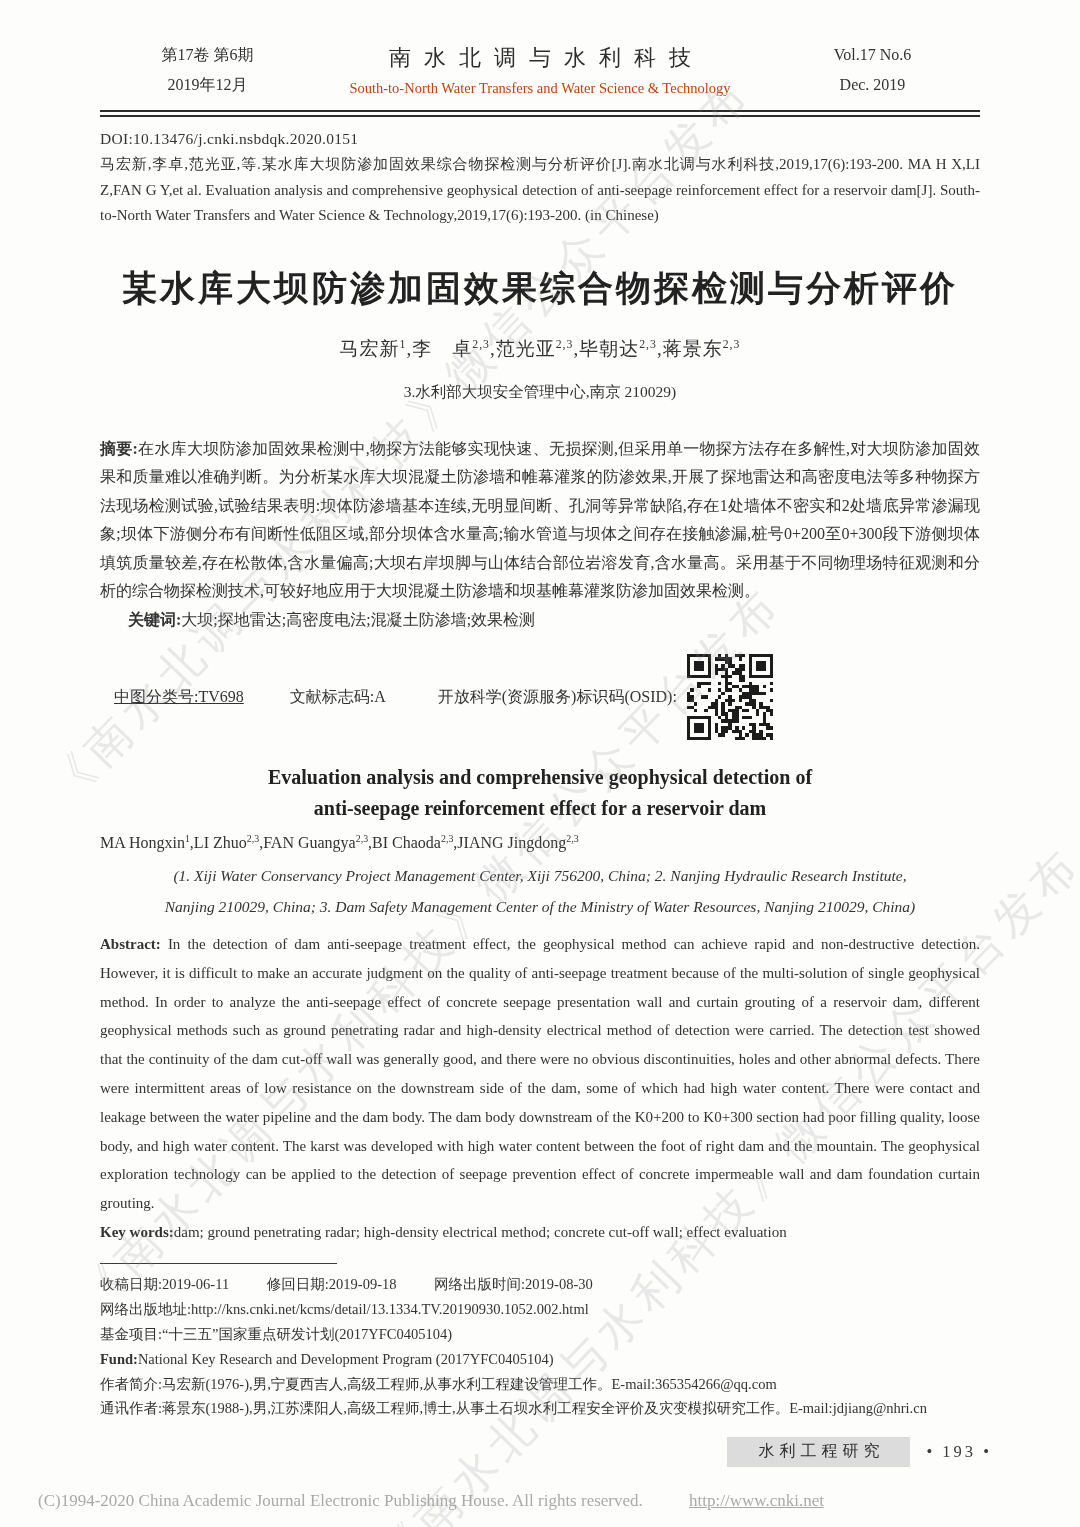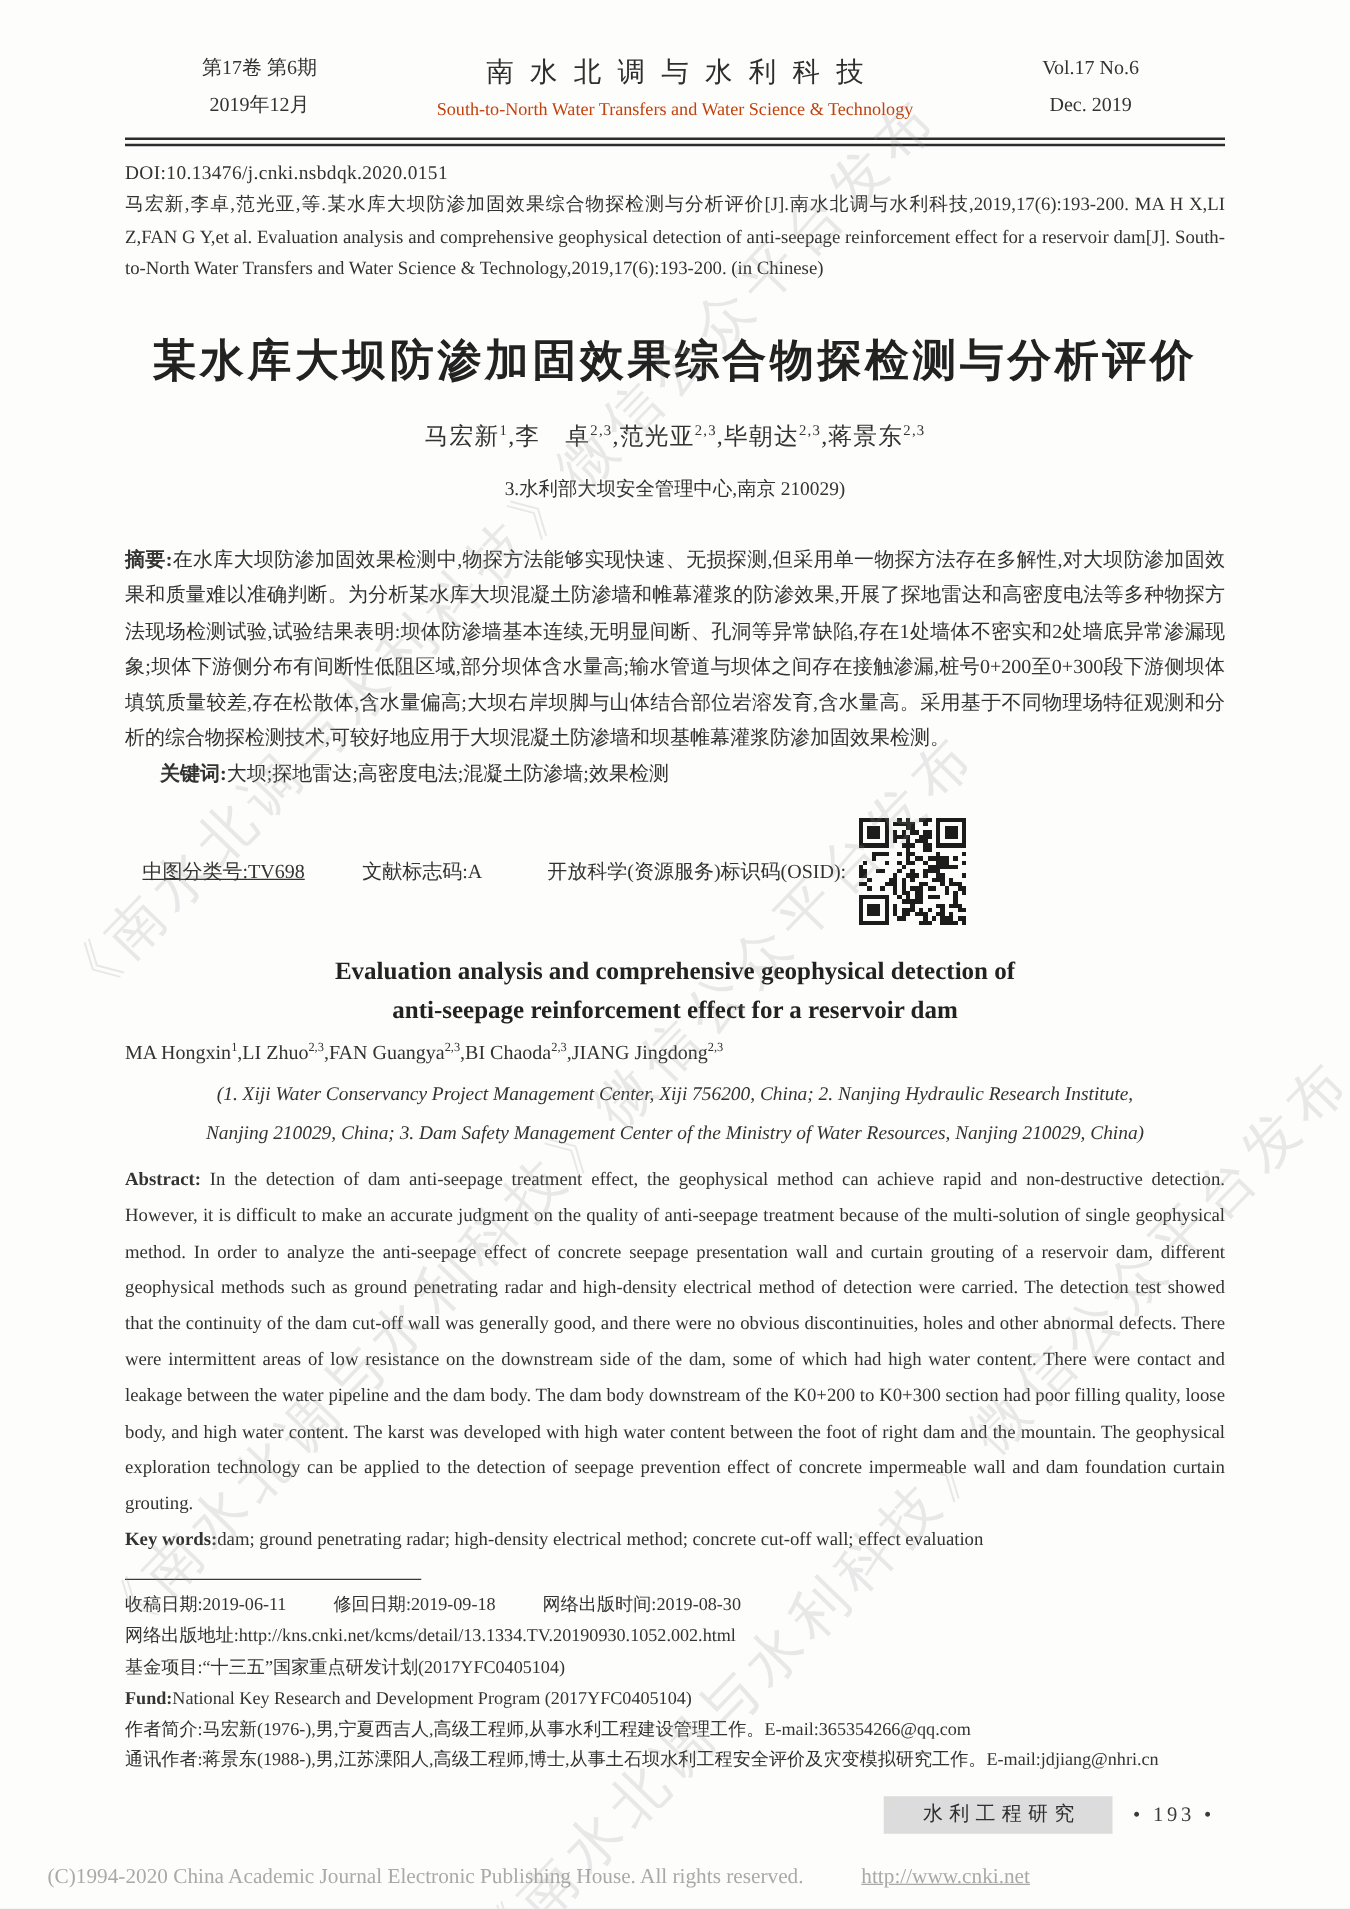--- a/index.html
+++ b/index.html
@@ -52,21 +52,21 @@
   .abstract-en{margin-top:8px;font-size:15px;line-height:1.92;text-align:justify;}
   .keywords-en{font-size:15px;line-height:1.92;text-align:justify;}
 
   
   .foot-rule{margin-top:16px;width:237px;border-top:1.5px solid #3a3a3a;}
   .footnotes{margin-top:8px;font-size:14.5px;line-height:1.72;}
   .footnotes .seg{margin-right:34px;}
   .footnotes div{white-space:normal;}
 
   
-  .footer{position:absolute;right:108px;bottom:60px;display:flex;align-items:center;gap:16px;}
+  .footer{position:absolute;right:88px;bottom:60px;display:flex;align-items:center;gap:16px;}
   .footer-box{background:#dcdcdc;color:#2e2e2e;font-size:16px;letter-spacing:5px;padding:4px 26px 5px 31px;}
   .footer-page{font-size:16.5px;letter-spacing:3px;color:#3a3a3a;}
   .copyright{position:absolute;left:38px;bottom:16px;font-size:17px;color:#a9a9a9;white-space:nowrap;}
   .copyright .url{margin-left:42px;text-decoration:underline;}
 
   
   .wm{
     position:absolute;
     white-space:nowrap;
     font-size:45px;

